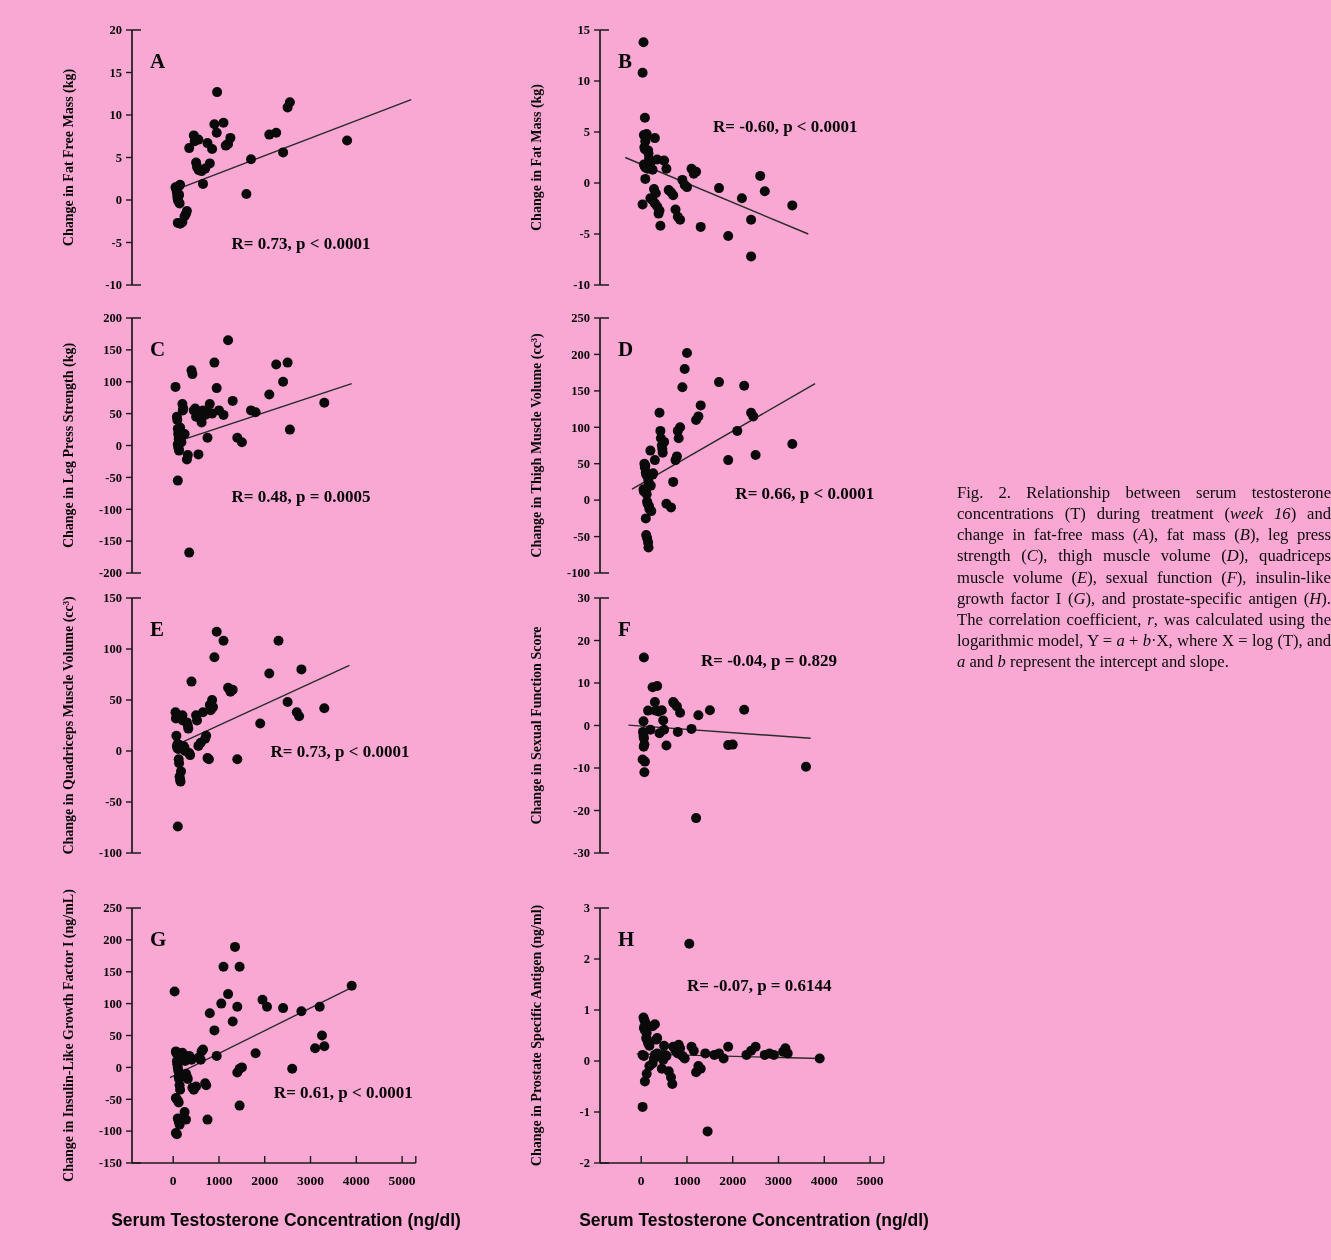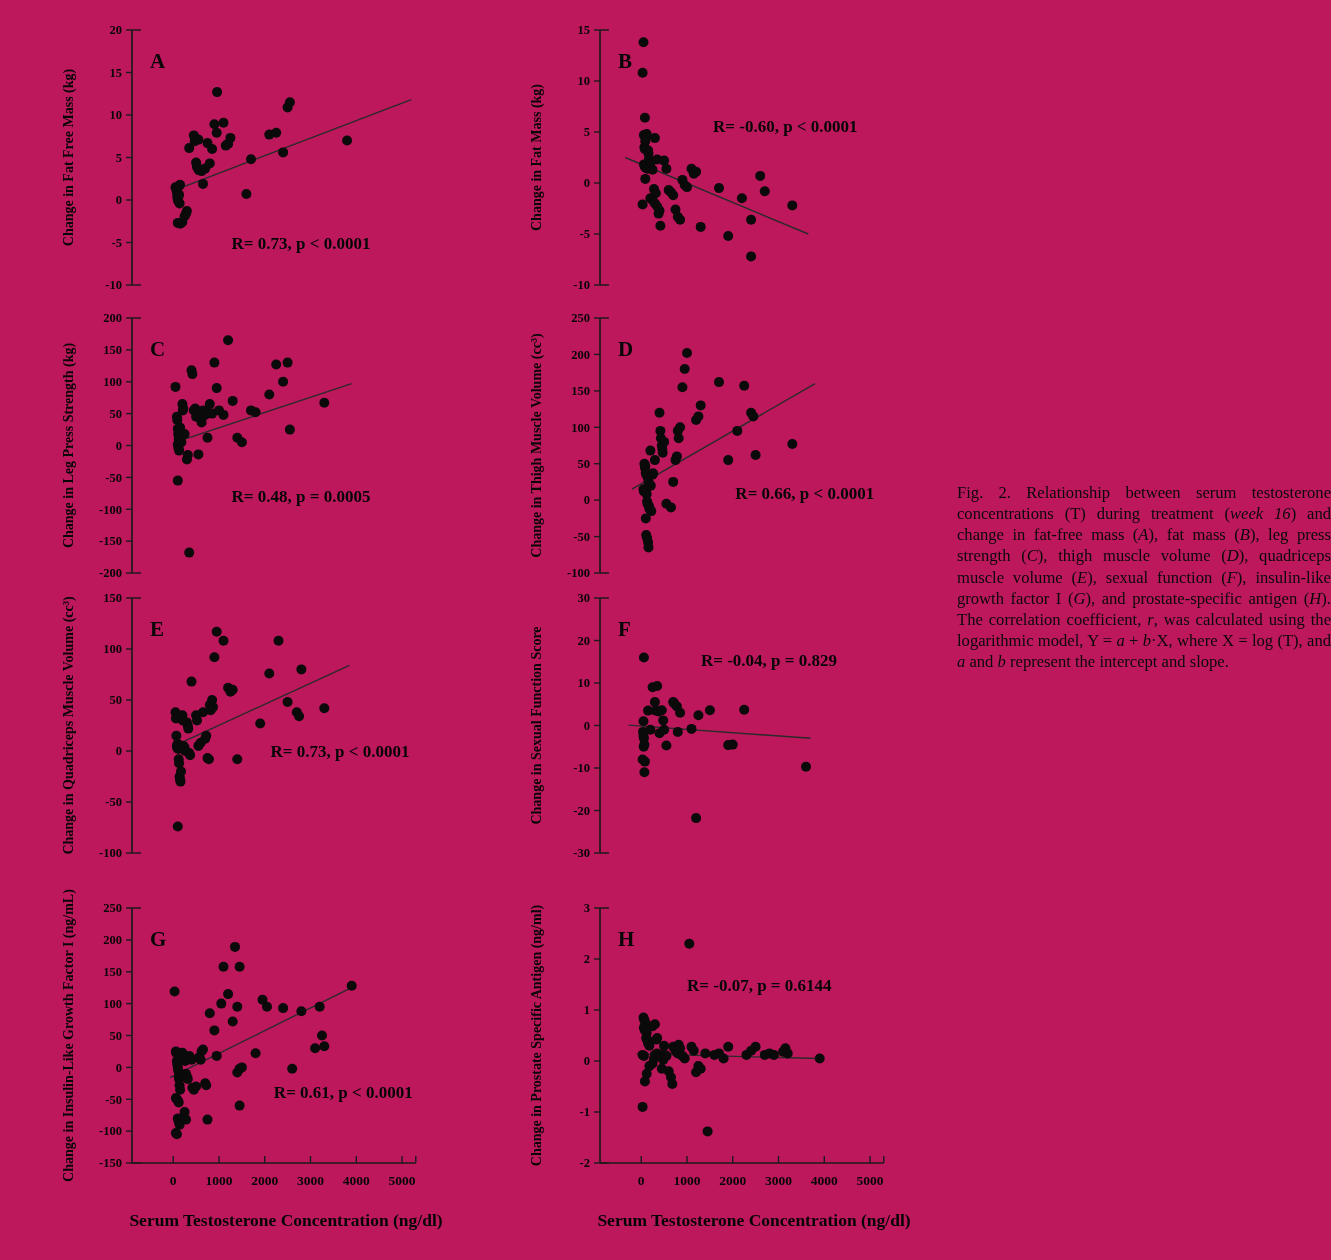--- a/index.html
+++ b/index.html
@@ -1,21 +1,21 @@
 <!DOCTYPE html>
 <html><head>
 <meta charset="utf-8">
 <style>
   html,body{margin:0;padding:0;background:#ffffff;}
-  #page{position:relative;width:1331px;height:1260px;background:#be185d;overflow:hidden;
+  #page{position:relative;width:1331px;height:1260px;background:#f9a8d4;overflow:hidden;
         font-family:"Liberation Serif", serif;color:#000;}
   svg{position:absolute;overflow:visible;}
   svg text{font-family:"Liberation Serif", serif;font-weight:bold;fill:#060606;}
   .xlabel{position:absolute;width:392px;text-align:center;font-weight:bold;font-size:17.5px;
-          font-family:Liberation Serif, serif;color:#050505;}
+          font-family:Liberation Sans, sans-serif;color:#050505;}
   .caption{position:absolute;left:957px;top:482px;width:374px;font-size:16.6px;line-height:1.275;
            text-align:justify;color:#090909;font-family:"Liberation Serif", serif;}
 </style>
 </head>
 <body>
 
 <div id="page">
   <svg width="470" height="300" style="left:52px;top:18px;">
       <g>
         <line x1="80.0" y1="12.0" x2="80.0" y2="267.0" stroke="#1a1a1a" stroke-width="1.7"></line>

